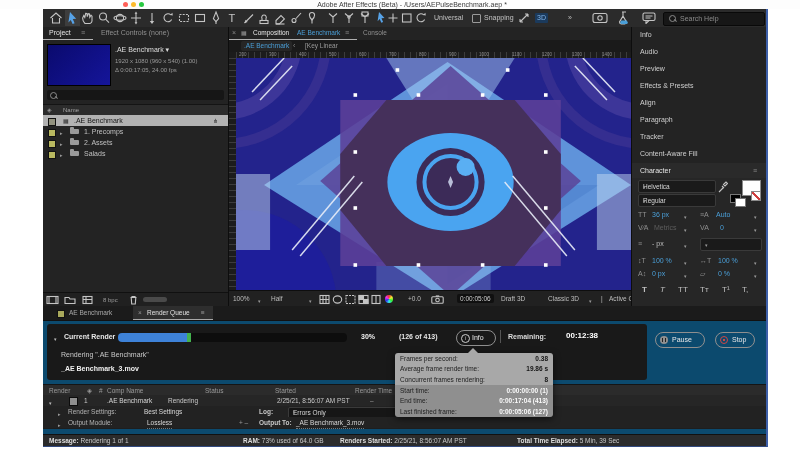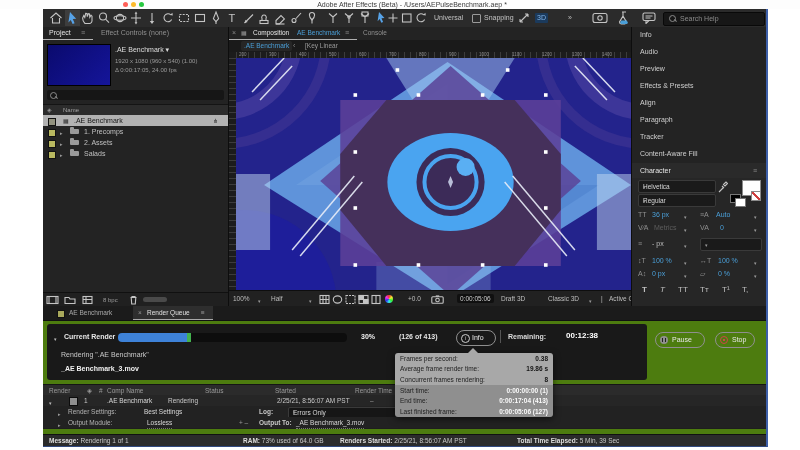--- a/index.html
+++ b/index.html
@@ -42,21 +42,21 @@
           background-image:repeating-linear-gradient(90deg,#3c3c3c 0,#3c3c3c 1px,transparent 1px,transparent 6px);}
   #vruler{position:absolute;left:0;top:31px;width:7px;height:232px;background:#1c1c1c;
           background-image:repeating-linear-gradient(180deg,#3c3c3c 0,#3c3c3c 1px,transparent 1px,transparent 6px);}
   .rlab{position:absolute;top:0px;color:#8a8a8a;font-size:4.5px;line-height:6px;}
   #viewerbar{position:absolute;left:0;top:263px;width:402px;height:16px;background:#212121;border-top:1px solid #0e0e0e;}
   .vlbl{position:absolute;top:4px;color:#bfbfbf;font-size:6.5px;white-space:nowrap;}
   .wheel{position:absolute;left:156px;top:4px;width:8px;height:8px;border-radius:50%;
          background:conic-gradient(#e33,#ee3,#3e3,#3ee,#33e,#e3e,#e33);}
   .chip{position:absolute;background:#101010;border-radius:2px;color:#d0d0d0;font-size:6.5px;padding:1px 3px;}
   
-  #rq{position:absolute;left:0;top:297px;width:723px;height:140px;background:#4d7c0f;}
+  #rq{position:absolute;left:0;top:297px;width:723px;height:140px;background:#0c4a6e;}
   #rqtabs{position:absolute;left:0;top:0;width:723px;height:14px;background:#1b1b1b;border-bottom:1px solid #111;}
   #currentbox{position:absolute;left:4px;top:18px;width:600px;height:56px;background:#191919;border-radius:3px;}
   #ptrack{position:absolute;left:71px;top:9px;width:229px;height:9px;background:#0d0d0d;border-radius:4px;overflow:hidden;}
   #pfill{position:absolute;left:0;top:0;height:9px;width:30%;background:#3e82d8;}
   #pgreen{position:absolute;left:30%;top:0;height:9px;width:4px;background:#43b24e;}
   .pill{position:absolute;height:14px;border:1px solid #8f8f8f;border-radius:8px;background:transparent;}
   .pill .txt{position:absolute;top:3px;color:#e8e8e8;font-size:7px;}
   #tooltip{position:absolute;left:352px;top:47px;width:158px;height:64px;z-index:6;border-radius:3px;
            box-shadow:0 2px 7px rgba(0,0,0,.55);overflow:visible;}
   #tooltip:before{content:"";position:absolute;left:73px;top:-5px;border-left:5px solid transparent;

